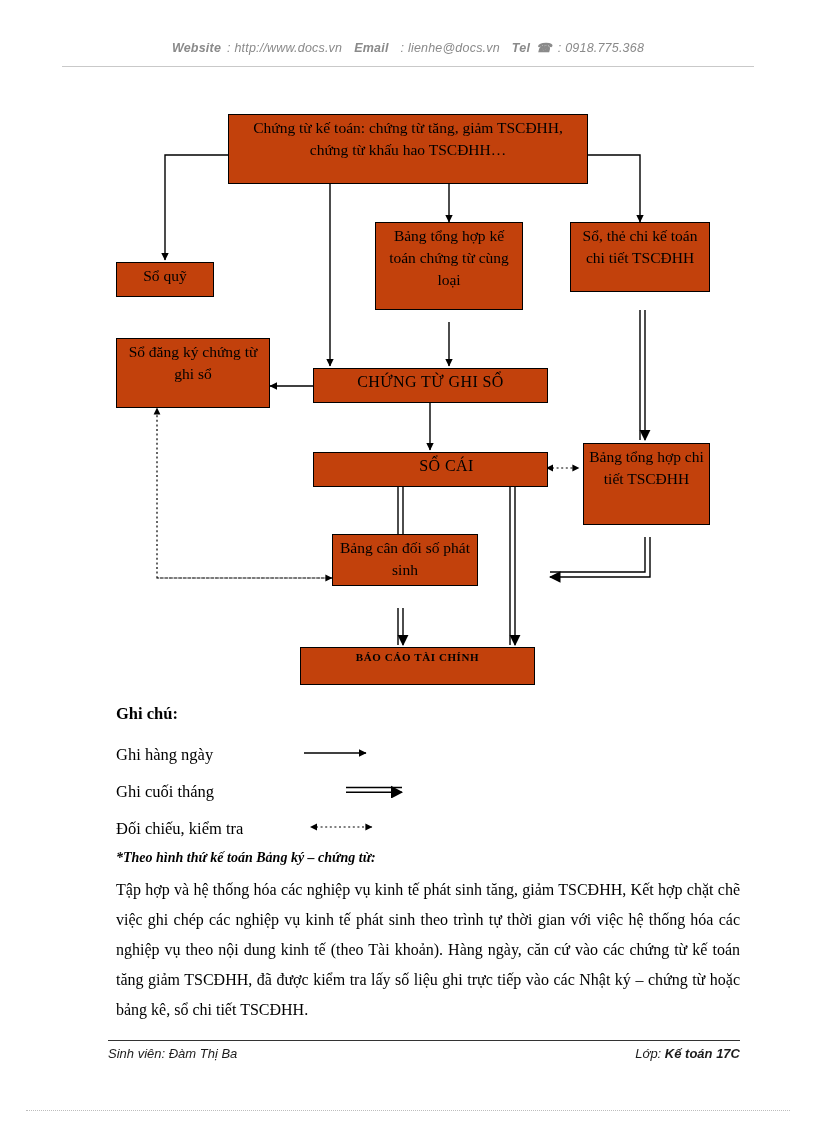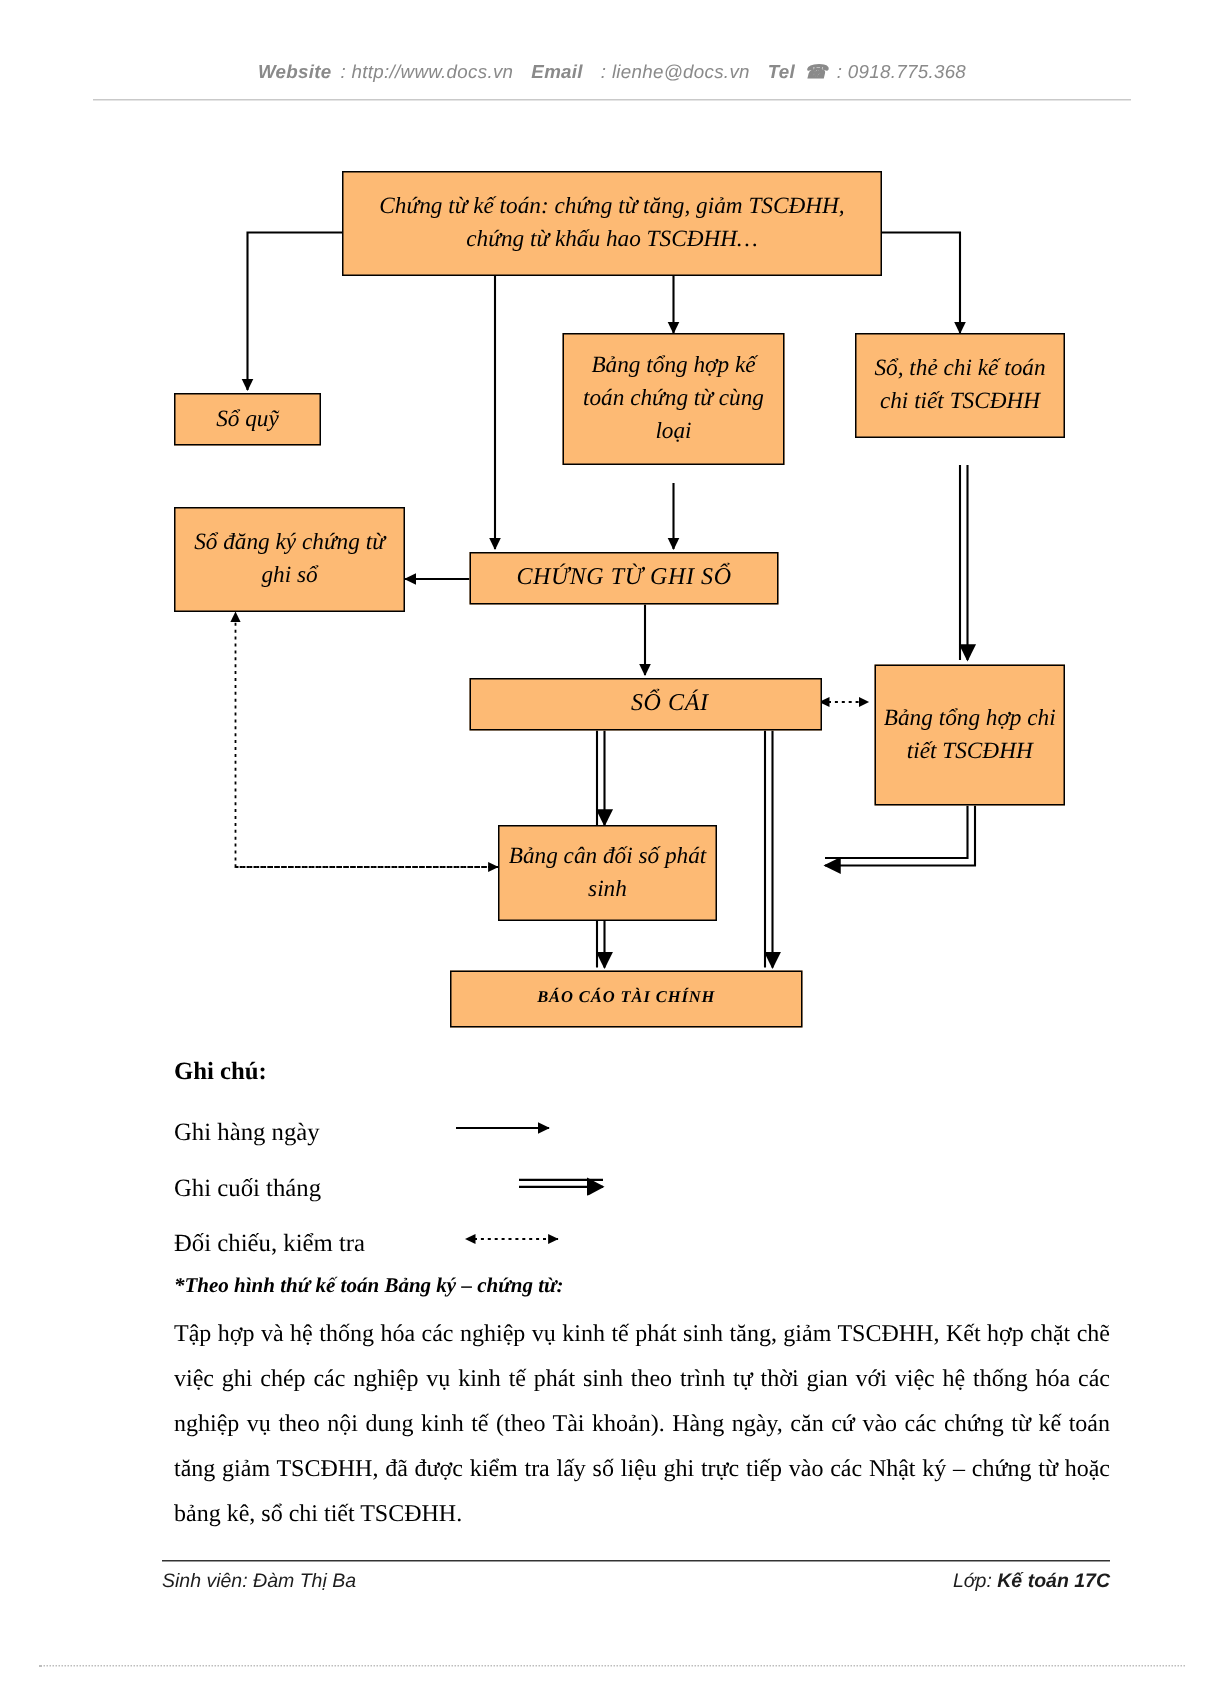--- a/index.html
+++ b/index.html
@@ -50,30 +50,28 @@
     left: 0;
     top: 100px;
     width: 816px;
     height: 600px;
   }
   #flow-svg { display: block; }
 
   .fc-box {
     position: absolute;
     border: 1.4px solid #000;
-    background: #fdba74;
+    background: #c2410c;
     display: flex;
-    align-items: center;
     justify-content: center;
     text-align: center;
     box-sizing: border-box;
     font-size: 15.5px;
     line-height: 1.42;
     padding: 2px 4px;
-    font-style: italic;
   }
   .fc-box.caps { font-size: 16px; letter-spacing: 0.4px; }
   .fc-box.bold-caps { font-weight: bold; font-size: 11px; letter-spacing: 0.6px; }
 
   
   #legend {
     position: absolute;
     left: 116px;
     top: 704px;
     width: 620px;
@@ -226,33 +224,33 @@
   </div>
 
   <div class="fc-box" style="left:570px; top:122px; width:140px; height:70px;">
     <span>Sổ, thẻ chi kế toán chi tiết TSCĐHH</span>
   </div>
 
   <div class="fc-box" style="left:116px; top:238px; width:154px; height:70px;">
     <span>Sổ đăng ký chứng từ ghi sổ</span>
   </div>
 
-  <div class="fc-box caps" style="left:313px; top:268px; width:206px; height:35px;">
+  <div class="fc-box caps" style="left:313px; top:268px; width:235px; height:35px;">
     <span>CHỨNG TỪ GHI SỔ</span>
   </div>
 
   <div class="fc-box caps" style="left:313px; top:352px; width:235px; height:35px;padding-left:36px;">
     <span>SỔ CÁI</span>
   </div>
 
-  <div class="fc-box" style="left:583px; top:343px; width:127px; height:94px;">
+  <div class="fc-box" style="left:583px; top:343px; width:127px; height:82px;">
     <span>Bảng tổng hợp chi tiết TSCĐHH</span>
   </div>
 
-  <div class="fc-box" style="left:332px; top:450px; width:146px; height:64px;">
+  <div class="fc-box" style="left:332px; top:434px; width:146px; height:52px;">
     <span>Bảng cân đối số phát sinh</span>
   </div>
 
   <div class="fc-box bold-caps" style="left:300px; top:547px; width:235px; height:38px;">
     <span>BÁO CÁO TÀI CHÍNH</span>
   </div>
 </div>
 
 <div id="legend">
   <div id="legend-title">Ghi chú:</div>

